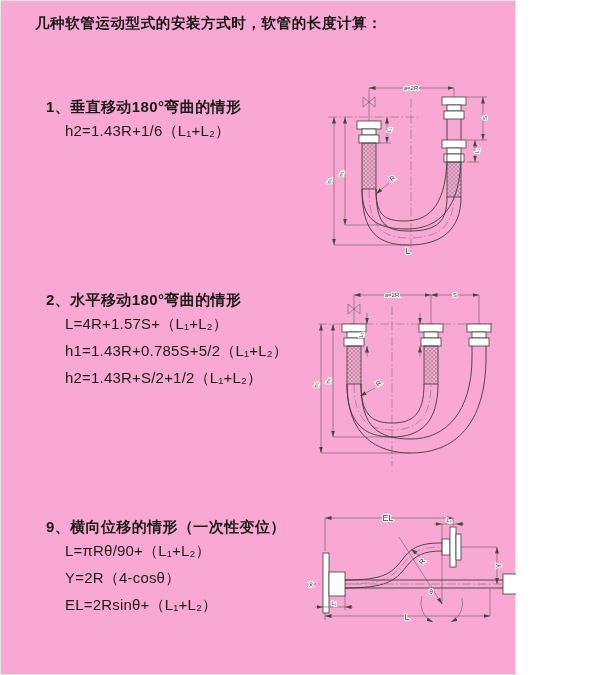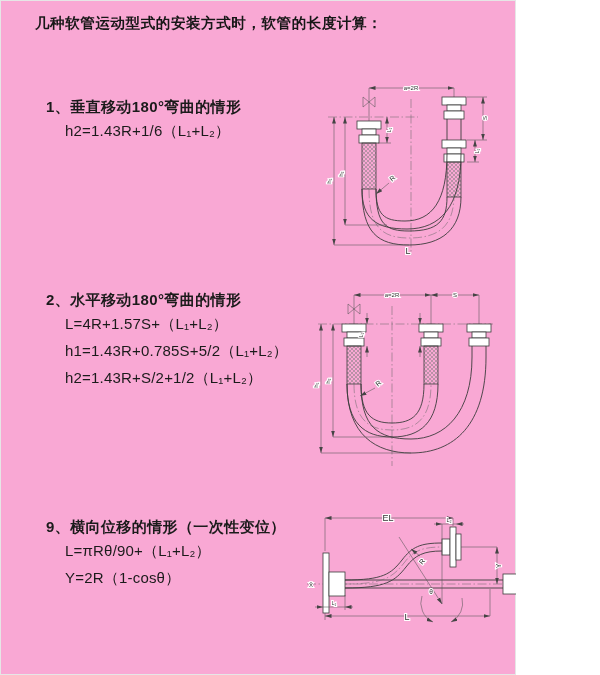--- a/index.html
+++ b/index.html
@@ -44,21 +44,22 @@
   <section class="sec sec2">
     <div class="sec-heading">2、水平移动180°弯曲的情形</div>
     <div class="formula">L=4R+1.57S+（L₁+L₂）</div>
     <div class="formula">h1=1.43R+0.785S+5/2（L₁+L₂）</div>
     <div class="formula">h2=1.43R+S/2+1/2（L₁+L₂）</div>
   </section>
 
   <section class="sec sec3">
     <div class="sec-heading">9、横向位移的情形（一次性变位）</div>
     <div class="formula">L=πRθ/90+（L₁+L₂）</div>
-    <div class="formula">Y=2R（1-cosθ）</div>
+    <div class="formula">Y=2R（4-cosθ）</div>
+    <div class="formula">EL=2Rsinθ+（L₁+L₂）</div>
   </section>
 
   <svg class="diag d1" width="290" height="180" viewBox="0 0 290 180">
     <defs>
       <marker id="ar1" viewBox="0 0 10 10" refX="10" refY="5" markerWidth="6.5" markerHeight="6.5" orient="auto-start-reverse" markerUnits="userSpaceOnUse">
         <path d="M0,2 L10,5 L0,8 Z" fill="#444"></path>
       </marker>
       <pattern id="br1" width="4" height="4" patternUnits="userSpaceOnUse">
         <path d="M0,4 L4,0 M0,0 L4,4" stroke="#7a7a7a" stroke-width="0.5"></path>
       </pattern>

